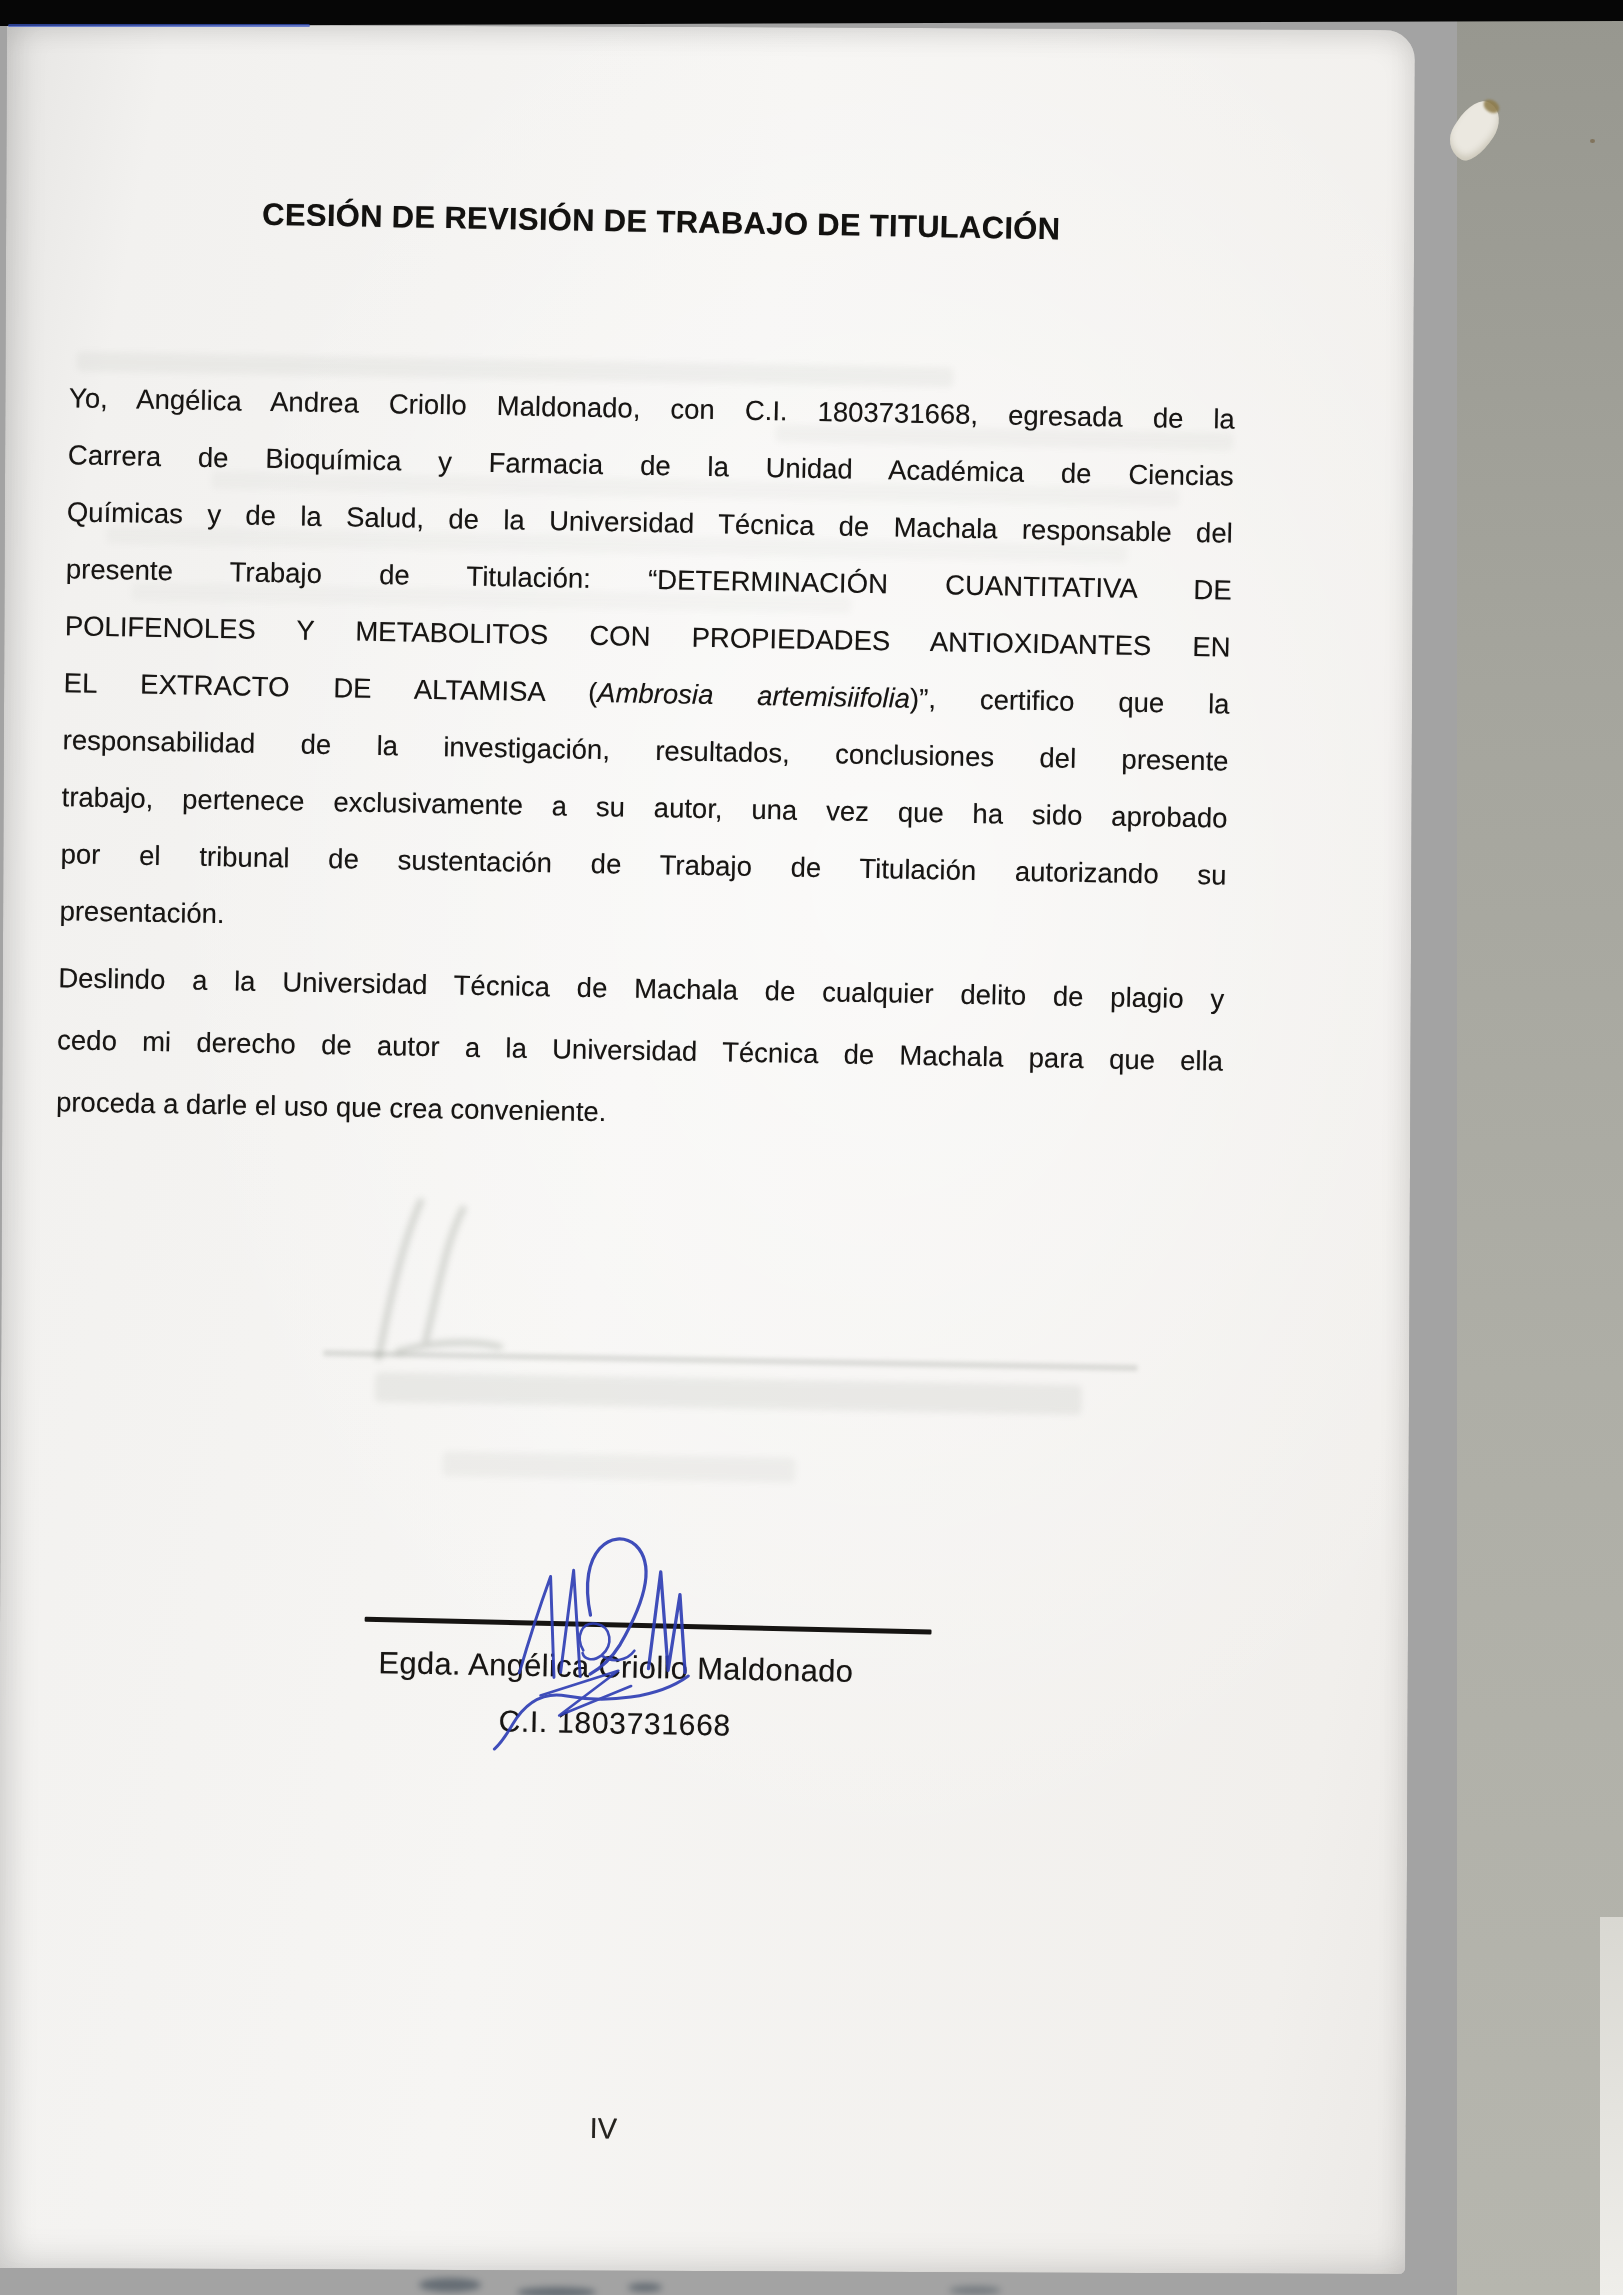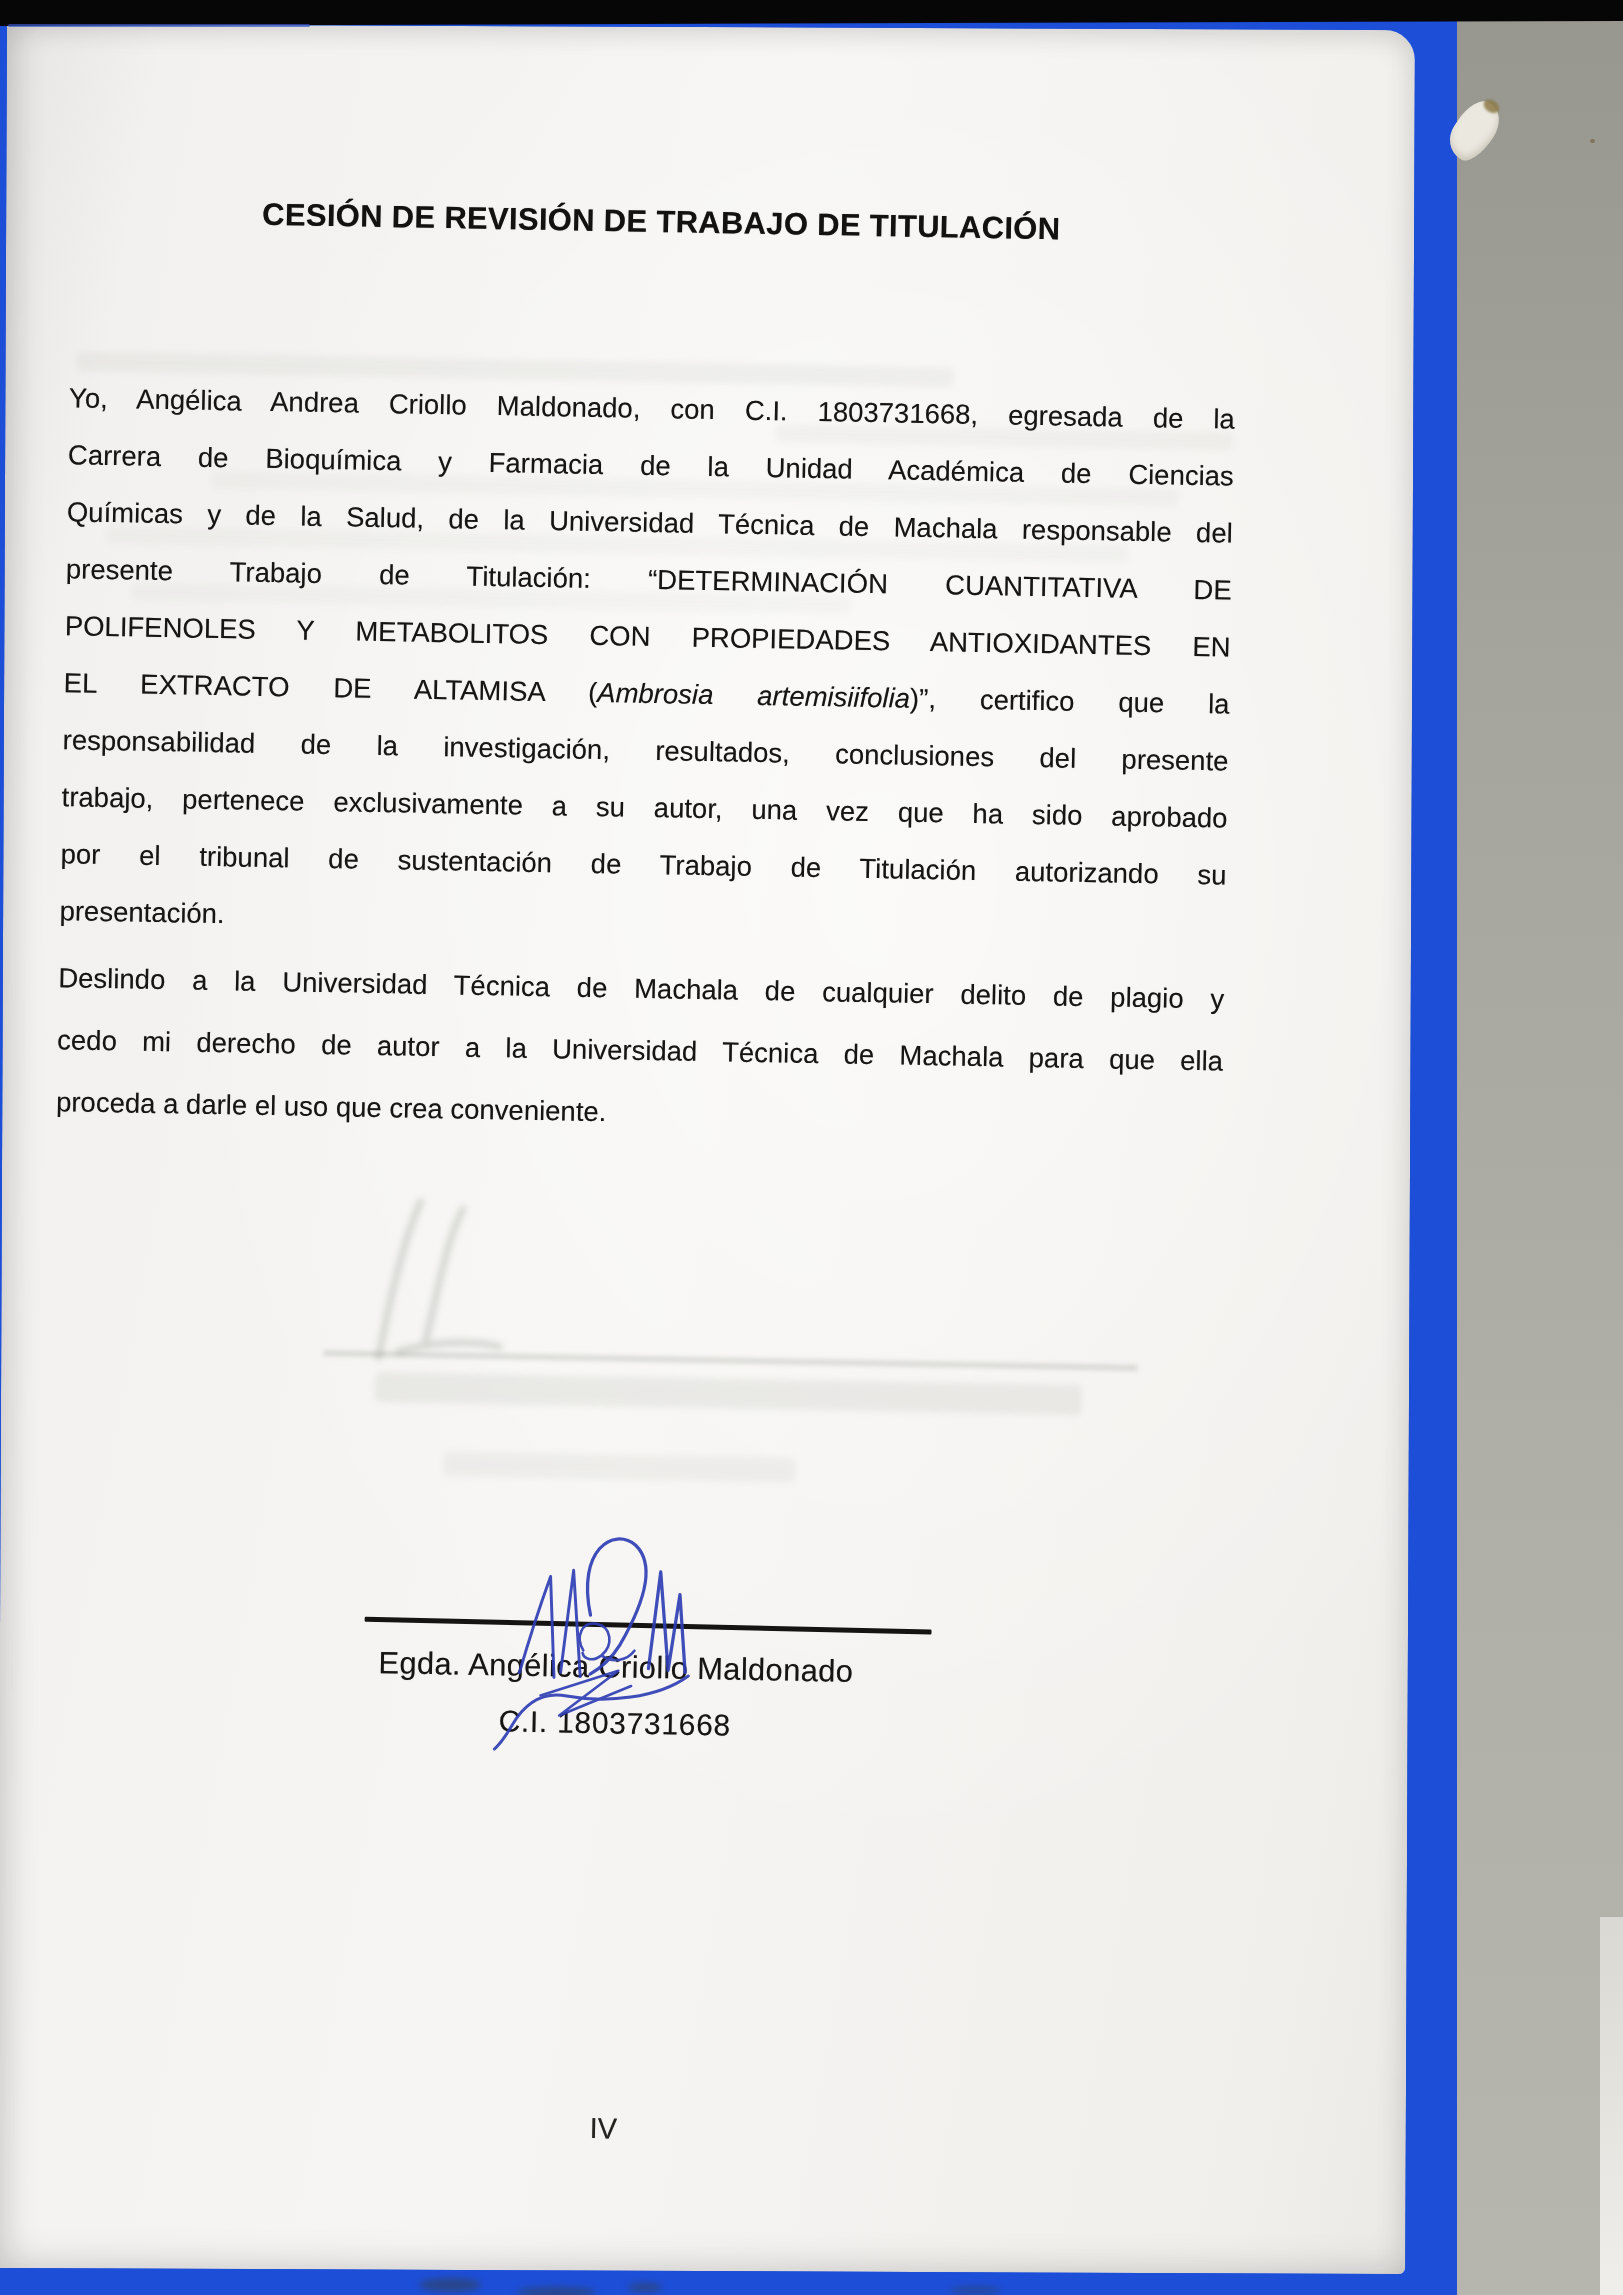--- a/index.html
+++ b/index.html
@@ -1,16 +1,16 @@
 <!DOCTYPE html>
 <html style="font-size:10.5px"><head>
 <meta charset="utf-8">
 <style>
   html,body{margin:0;padding:0;background:#060606;}
-  .canvas{position:relative;width:1623px;height:2295px;background:#1d4ed8;overflow:hidden;
+  .canvas{position:relative;width:1623px;height:2295px;background:#a3a3a3;overflow:hidden;
           font-family:"Liberation Sans","DejaVu Sans",sans-serif;}
 
   
   .right-strip{position:absolute;left:1457px;top:0;width:166px;height:2295px;
                background:linear-gradient(180deg,#97978f 0%,#a5a59d 30%,#aeaea6 60%,#b6b6ae 100%);}
   .white-sliver{position:absolute;left:1600px;top:1917px;width:23px;height:379px;
                 background:linear-gradient(180deg,#d9d8d2,#efeeea);}
   .paper-fleck{position:absolute;left:1455px;top:99px;width:39px;height:63px;background:#ebe8e0;
                border-radius:46% 54% 40% 60%/55% 45% 60% 40%;transform:rotate(33deg);
                box-shadow:inset -2.6px -3.9px 6.5px rgba(120,110,80,.25);}

